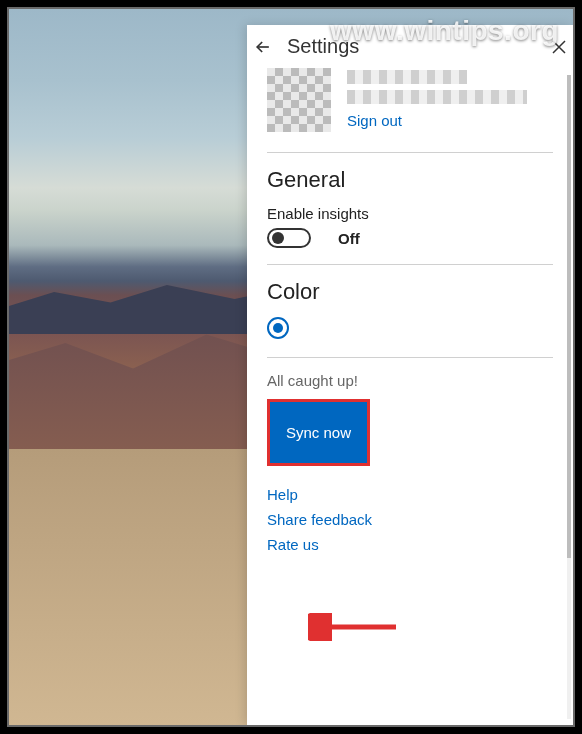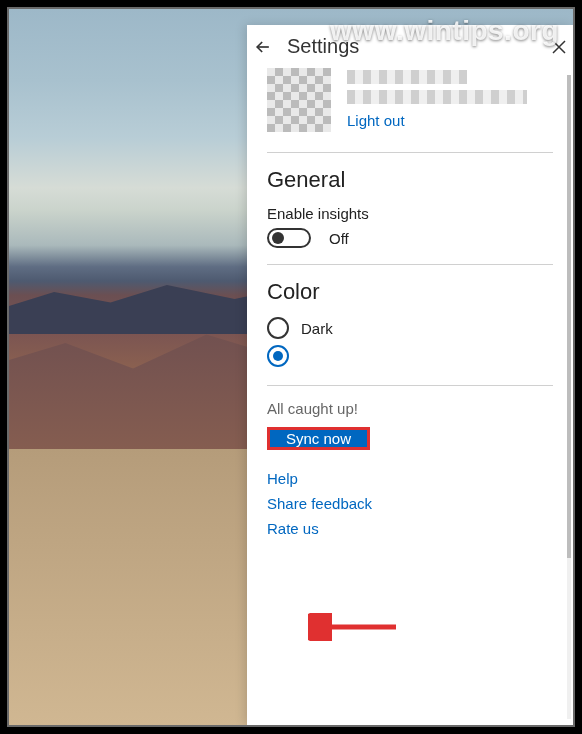--- a/index.html
+++ b/index.html
@@ -98,22 +98,23 @@
     border:none; border-top:1px solid #d0d0d0;
     margin: 6px 0 14px 0;
   }
 
   .section-title {
     font-size:22px; font-weight:400; color:#222;
     margin-bottom:12px;
   }
   .setting-label { font-size:15px; color:#222; margin-bottom:6px; }
   .toggle-row {
-    display:flex; align-items:center; gap:18px;
+    display:flex; align-items:center; gap:27px;
     margin-bottom:16px;
+    font-weight:bold;
   }
   .toggle {
     width:44px; height:20px; border-radius:20px;
     border:2px solid #333; position:relative; background:#fff;
     cursor:pointer;
   }
   .toggle .knob {
     position:absolute; width:12px; height:12px; border-radius:50%;
     background:#333; top:2px; left:3px;
   }
@@ -134,21 +135,21 @@
     content:''; position:absolute; width:10px; height:10px;
     border-radius:50%; background:#0067c0;
     top:50%; left:50%; transform:translate(-50%,-50%);
   }
   .radio-label { font-size:15px; color:#222; }
 
   .caught { font-size:15px; color:#666; margin-bottom:10px; }
   .sync-btn {
     background:#0067c0; color:#fff;
     border:3px solid #e03030; 
-    padding:0 16px; font-size:15px;
+    padding:22px 16px; font-size:15px;
     display:inline-block; cursor:pointer;
     margin-bottom:12px;
   }
   .link {
     color:#0067c0; 
     font-size:15px; display:block; margin:8px 0; cursor:pointer;
     width:fit-content;
   }
 
   .watermark {
@@ -205,45 +206,41 @@
       </span>
     </div>
 
     <div class="panel-scroll">
 
       <div class="account-row">
         <div class="avatar"></div>
         <div class="account-text">
           <div class="pixel-line w1"></div>
           <div class="pixel-line w2"></div>
-          <span class="sign-out">Light out</span>
+          <span class="sign-out">Sign out</span>
         </div>
       </div>
 
       <hr class="sep">
 
       <div class="section-title">General</div>
 
       <div class="setting-label">Enable insights</div>
       <div class="toggle-row">
         <div class="toggle">
             <div class="knob"></div>
           </div>
         <span class="toggle-text">Off</span>
       </div>
 
 
       <hr class="sep">
 
       <div class="section-title">Color</div>
 
-      <div class="radio-row">
-        <div class="radio"></div>
-        <span class="radio-label">Dark</span>
-      </div>
       <div class="radio-row">
         <div class="radio selected"></div>
       </div>
 
       <hr class="sep" style="margin-top:18px">
 
       <div class="caught">All caught up!</div>
       <div class="sync-btn">Sync now</div>
       <span class="link">Help</span>
       <span class="link">Share feedback</span>

